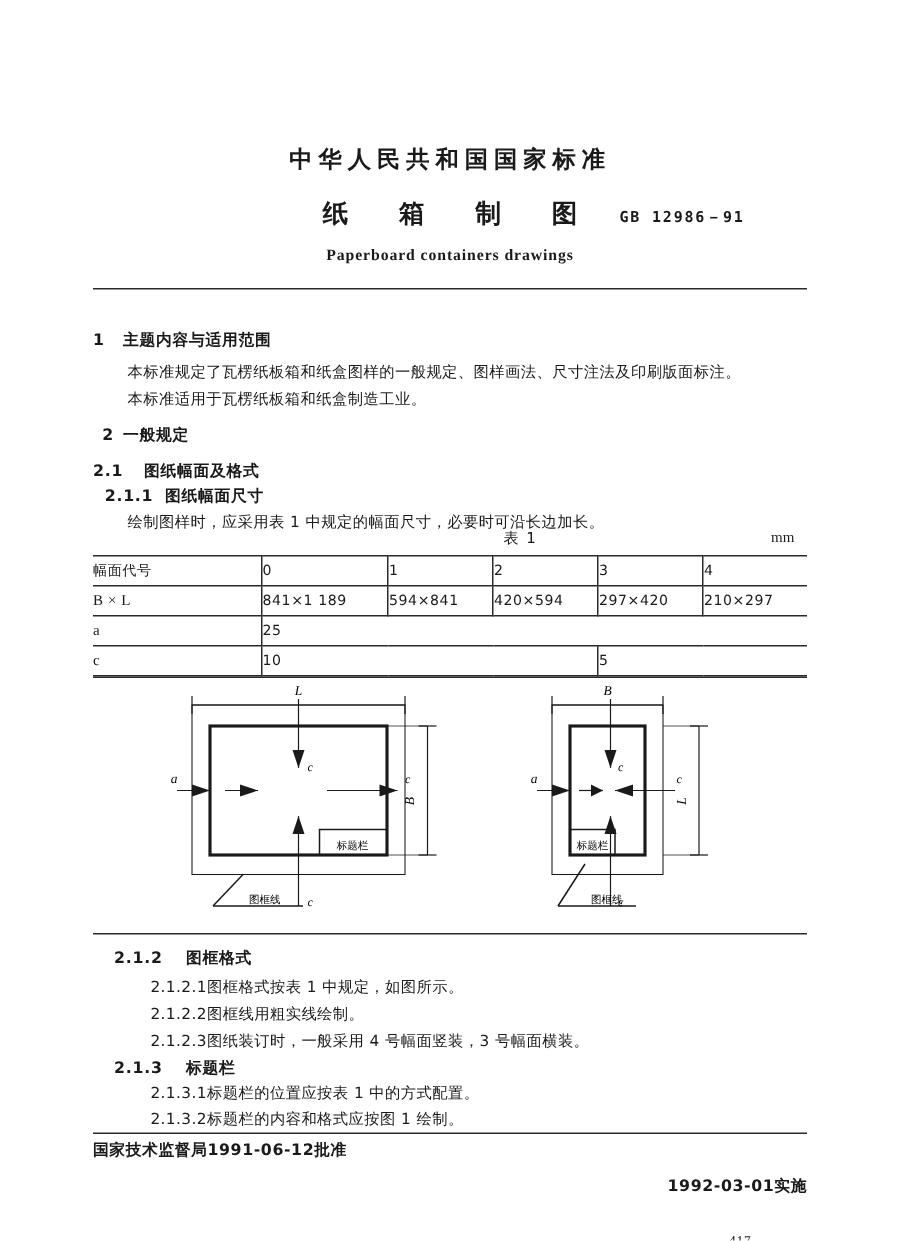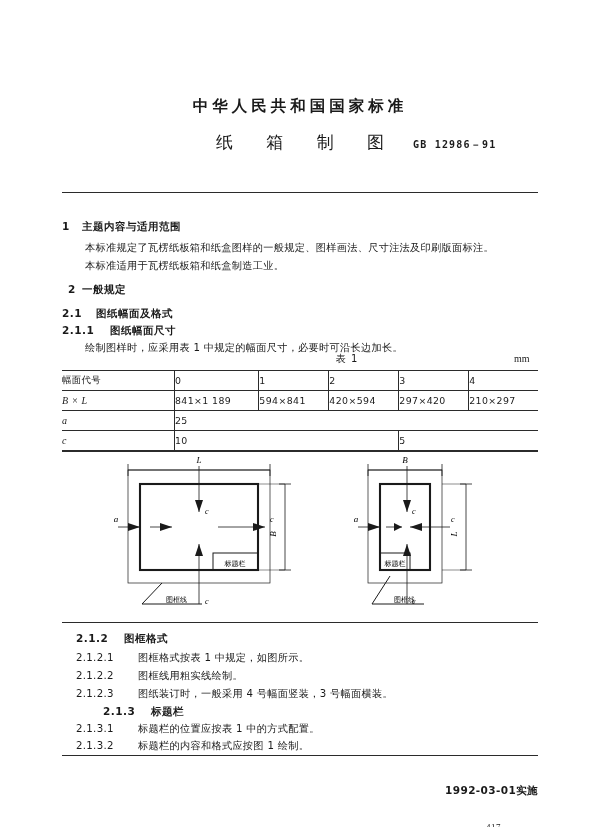--- a/index.html
+++ b/index.html
@@ -32,21 +32,21 @@
     font-weight: bold;
     font-size: 15.5px;
     letter-spacing: 4px;
   }
   .hdr-title {
     position: absolute;
     left: 0; top: 131px;
     width: 600px;
     text-align: center;
     font-family: "DejaVu Sans", sans-serif;
-    font-weight: normal;
+    font-weight: bold;
     font-size: 17px;
     letter-spacing: 14px;
     text-indent: 14px;
   }
   .hdr-stdno {
     position: absolute;
     left: 413px; top: 138px;
     font-family: "DejaVu Sans Mono", monospace;
     font-size: 10px;
     font-weight: bold;
@@ -93,20 +93,21 @@
   .clause {
     position: absolute;
     font-family: "DejaVu Sans", sans-serif;
     font-size: 10.2px;
     letter-spacing: 0.3px;
     white-space: nowrap;
   }
   .clause .cn-long {
     display: inline-block;
     width: 62px;
+    text-align: right;
   }
 
   
   .tbl-cap {
     position: absolute;
     left: 0; top: 352px;
     width: 600px;
     text-align: center;
     font-family: "DejaVu Sans", sans-serif;
     font-size: 10px;
@@ -134,21 +135,20 @@
     padding: 0;
     letter-spacing: 0.4px;
   }
   table.spec tr td { border-bottom: 1px solid #2b2b2b; }
   table.spec tr:first-child td { border-top: 1px solid #2b2b2b; }
   table.spec td.lbl { width: 112px; border-right: 1px solid #2b2b2b; }
   table.spec td.vc { border-right: 1px solid #2b2b2b; }
   table.spec td.last { border-right: 0; }
   .ital {
     font-family: "Liberation Serif", serif;
-    font-style: italic;
     font-size: 10px;
   }
 
   
   .figwrap {
     position: absolute;
     left: 62px; top: 452px;
     width: 476px;
     height: 168px;
   }
@@ -202,37 +202,38 @@
   }
 </style>
 </head>
 <body>
 
 <div class="page">
 
   <div class="hdr-national">中华人民共和国国家标准</div>
   <div class="hdr-title">纸 箱 制 图</div>
   <div class="hdr-stdno">GB 12986－91</div>
+  <div class="hdr-en">Paperboard containers drawings</div>
   <div class="rule-top"></div>
 
   <div class="sec-h" style="left:62px; top:220px;">
     <span class="sec-num">1</span><span>主题内容与适用范围</span>
   </div>
   <div class="para" style="left:85px; top:259px;">本标准适用于瓦楞纸板箱和纸盒制造工业。</div>
   <div class="para" style="left:85px; top:241px;">本标准规定了瓦楞纸板箱和纸盒图样的一般规定、图样画法、尺寸注法及印刷版面标注。</div>
 
   <div class="sec-h" style="left:62px; top:283px;text-align:center;">
     <span class="sec-num">2</span><span>一般规定</span>
   </div>
 
   <div class="sec-h" style="left:62px; top:307px;">
     <span class="cn" style="display:inline-block;width:34px;">2.1</span><span>图纸幅面及格式</span>
   </div>
 
-  <div class="sec-h" style="left:62px; top:324px;">
+  <div class="sec-h" style="left:62px; top:324px;text-align:center;">
     <span class="cn" style="display:inline-block;width:48px;">2.1.1</span><span>图纸幅面尺寸</span>
   </div>
   <div class="para" style="left:85px; top:341px;">绘制图样时，应采用表 1 中规定的幅面尺寸，必要时可沿长边加长。</div>
 
   <div class="tbl-cap">表 1</div>
   <div class="tbl-unit">mm</div>
 
   <table class="spec">
     <tbody>
         <tr>
@@ -372,27 +373,28 @@
     <span class="cn-long">2.1.2.1</span><span>图框格式按表 1 中规定，如图所示。</span>
   </div>
   <div class="clause" style="left:76px; top:669px;">
     <span class="cn-long">2.1.2.2</span><span>图框线用粗实线绘制。</span>
   </div>
   <div class="clause" style="left:76px; top:687px;">
     <span class="cn-long">2.1.2.3</span><span>图纸装订时，一般采用 4 号幅面竖装，3 号幅面横装。</span>
   </div>
 
   <div class="sec-h" style="left:76px; top:705px;">
-    <span class="cn" style="display:inline-block;width:48px;margin-left:27px;">2.1.3</span><span>标题栏</span>
+    <span class="cn" style="display:inline-block;width:48px;">2.1.3</span><span>标题栏</span>
   </div>
 
   <div class="clause" style="left:76px; top:722px;">
     <span class="cn-long">2.1.3.1</span><span>标题栏的位置应按表 1 中的方式配置。</span>
   </div>
   <div class="clause" style="left:76px; top:739px;">
     <span class="cn-long">2.1.3.2</span><span>标题栏的内容和格式应按图 1 绘制。</span>
   </div>
 
   <div class="rule-foot" style="top:755px;"></div>
+  <div class="foot-left" style="top:760px;">国家技术监督局1991-06-12批准</div>
   <div class="foot-right" style="top:760px;margin-top:24px;">1992-03-01实施</div>
   <div class="pageno" style="top:786px;margin-top:36px;">417</div>
 
 </div>
 
 </body></html>

